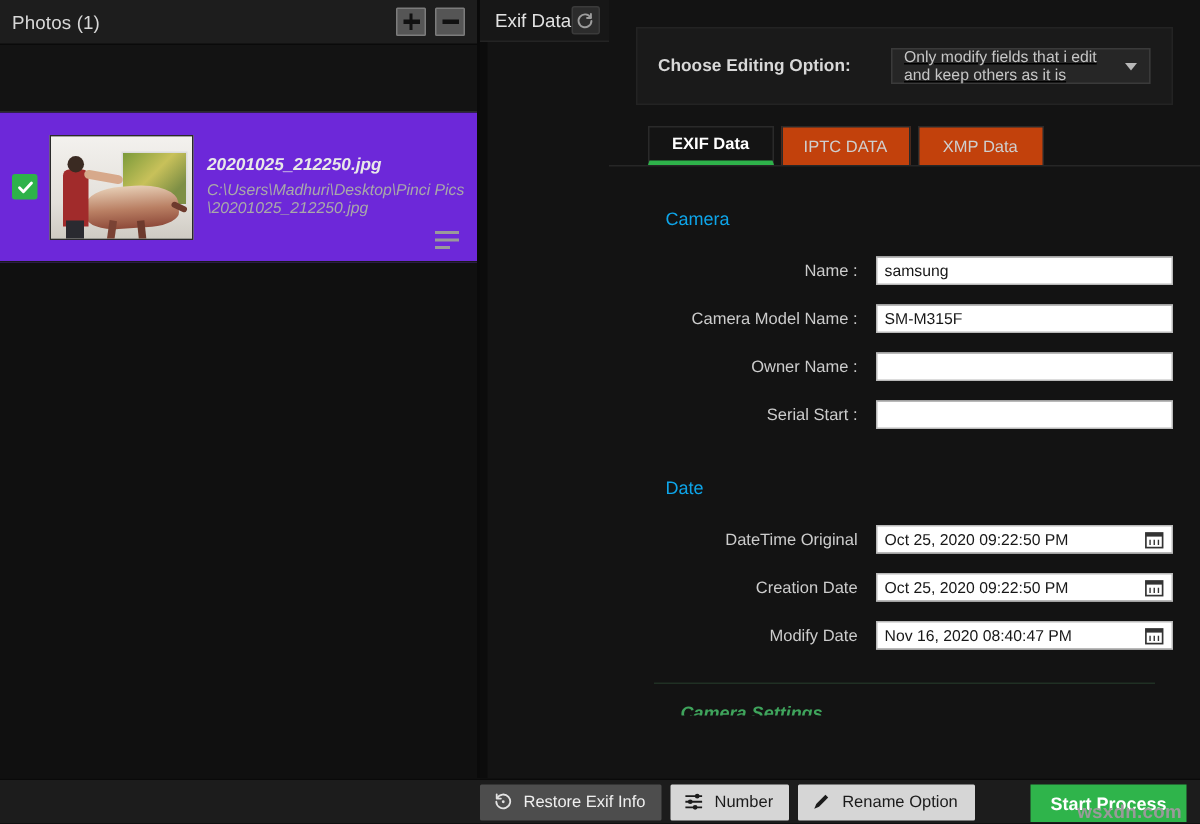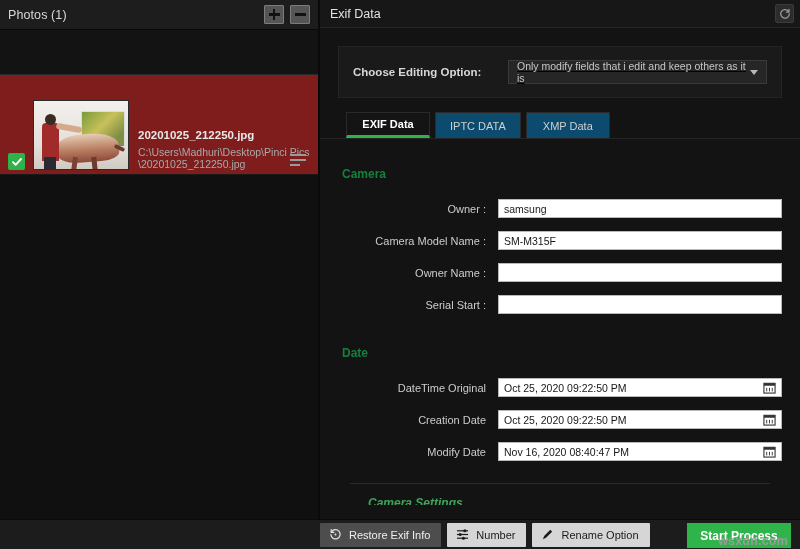--- a/index.html
+++ b/index.html
@@ -38,25 +38,25 @@
   }
   .hdr-btn .bar-h { position: absolute; width: 11px; height: 2.5px; background: #111; }
   .hdr-btn .bar-v { position: absolute; width: 2.5px; height: 11px; background: #111; }
 
   #photo-list {
     flex: 1; background: #101010;
     border-top: 1px solid #2a2a2a;
     overflow: hidden;
   }
   #photo-item {
-    height: 100px; display: flex; align-items: flex-end;
+    height: 100px; display: flex; align-items: center;
     padding: 4px 6px 4px 4px;
-    background: #7f1d1d;
+    background: #6d28d9;
     border-bottom: 1px solid #1a1a1a;
-    position: relative; cursor: pointer;
+    position: relative; cursor: pointer; font-style: italic;
   }
   #photo-checkbox {
     width: 17px; height: 17px; flex: 0 0 17px;
     background: #2eb24a; border-radius: 2px;
     margin-left: 4px; margin-right: 8px;
     display: flex; align-items: center; justify-content: center;
     cursor: pointer;
   }
   #photo-thumb {
     width: 96px; height: 70px; flex: 0 0 96px;
@@ -92,21 +92,21 @@
     display: flex; flex-direction: column; justify-content: space-between;
   }
   #photo-menu-icon i { display:block; height:2px; background:#9a9a9a; }
   #photo-menu-icon i:nth-child(1){ width:16px; }
   #photo-menu-icon i:nth-child(2){ width:16px; }
   #photo-menu-icon i:nth-child(3){ width:10px; }
 
   
   #right-panel {
     flex: 1; height: 519px; background: #131313;
-    display: flex; flex-direction: column;
+    display: flex; flex-direction: row;
     border-left: 2px solid #0a0a0a;
     position: relative;
   }
   #exif-header {
     height: 28px; background: #171717;
     display: flex; align-items: center; padding: 0 6px 0 10px;
     border-bottom: 1px solid #242424;
   }
   #exif-title { font-size: 12.5px; color: #e2e2e2; flex: 1; }
   #refresh-btn {
@@ -133,35 +133,35 @@
     cursor: pointer; max-width: 285px; text-decoration: underline;
   }
   #editing-option-value { flex:1; font-size: 10.5px; color: #c6c6c6; }
   .caret-down {
     width: 0; height: 0; border-left: 4px solid transparent;
     border-right: 4px solid transparent; border-top: 5px solid #b8b8b8;
   }
 
   #tabs { display: flex; margin: 14px 0 0 26px; height: 26px; }
   .tab {
-    background: #0c4a6e; border: 1px solid #2a2a2a; border-bottom: none;
+    background: #c2410c; border: 1px solid #2a2a2a; border-bottom: none;
     padding: 0 14px; display: flex; align-items: center; justify-content: center;
     font-size: 11px; color: #cfcfcf; cursor: pointer;
     margin-right: 5px; min-width: 84px;
   }
   .tab.active {
     background: #141414; color: #ffffff; font-weight: bold;
     border-bottom: 3px solid #2eb24a;
   }
   #tabs-divider { height: 1px; background: #262626; margin: 0 0 0 0; }
 
   #fields-area { padding: 0 18px 0 18px; }
   .section-title {
-    font-size: 12px; color: #15803d; font-weight: bold;
-    margin: 28px 0 14px 4px;
+    font-size: 12px; color: #0ea5e9; font-weight: normal;
+    margin: 28px 0 14px 20px;
   }
   .field-row { display: flex; align-items: center; height: 27px; margin-bottom: 5px; }
   .field-label {
     width: 160px; text-align: right; padding-right: 12px;
     font-size: 11px; color: #cccccc;
   }
   .field-input {
     flex: 1; max-width: 287px; height: 19px;
     background: #ffffff; border: 1px solid #b9b9b9;
     font-size: 10.5px; color: #171717;
@@ -294,21 +294,21 @@
         <div class="tab">IPTC DATA</div>
         <div class="tab">XMP Data</div>
       </div>
       <div id="tabs-divider"></div>
 
       <div id="fields-area">
 
         <div class="section-title">Camera</div>
 
         <div class="field-row">
-          <div class="field-label">Owner :</div>
+          <div class="field-label">Name :</div>
           <div class="field-input">
             <span class="val">samsung</span>
           </div>
         </div>
 
         <div class="field-row">
           <div class="field-label">Camera Model Name :</div>
           <div class="field-input">
             <span class="val">SM-M315F</span>
           </div>

